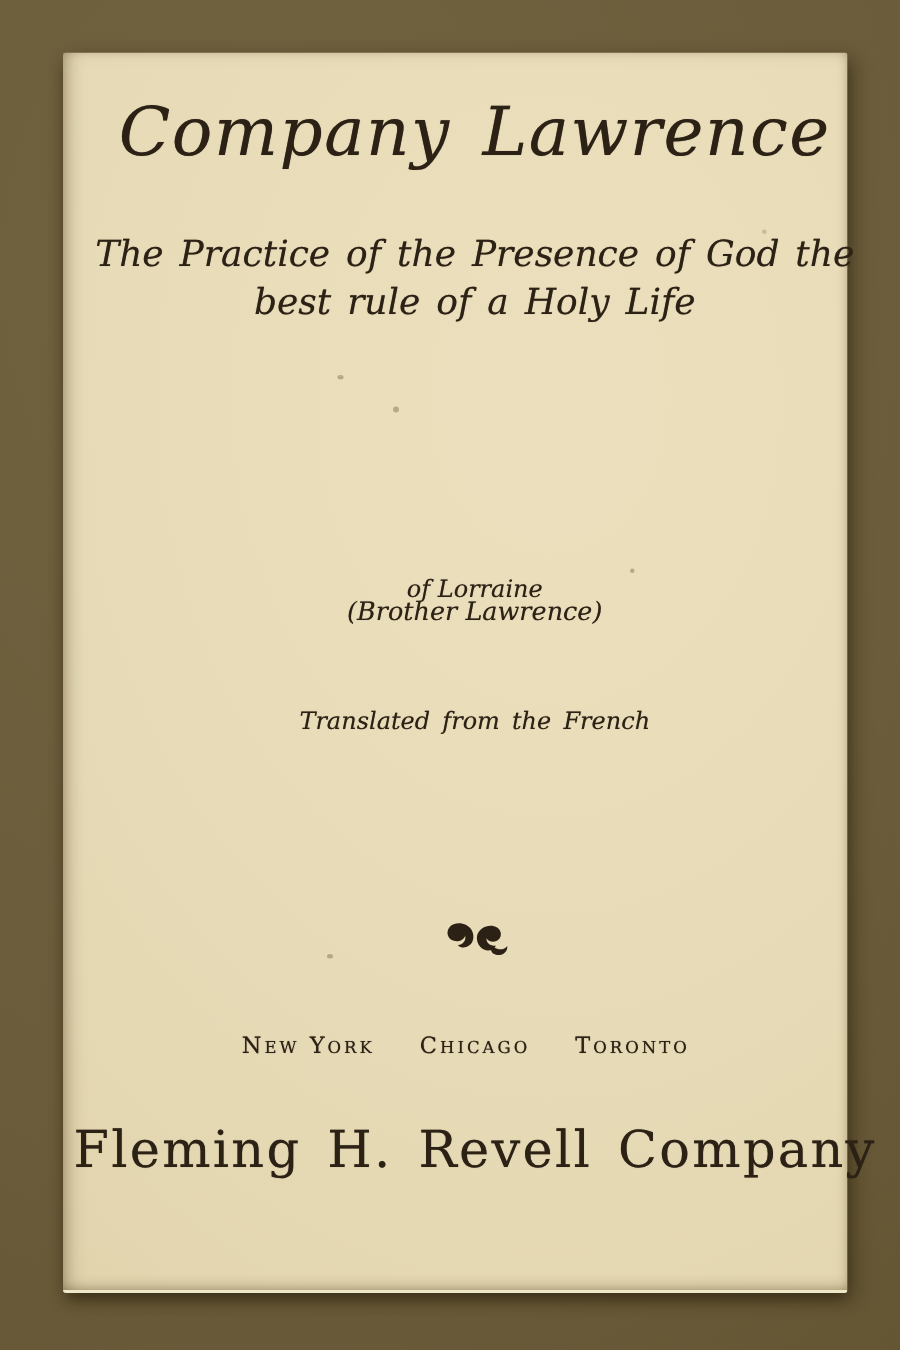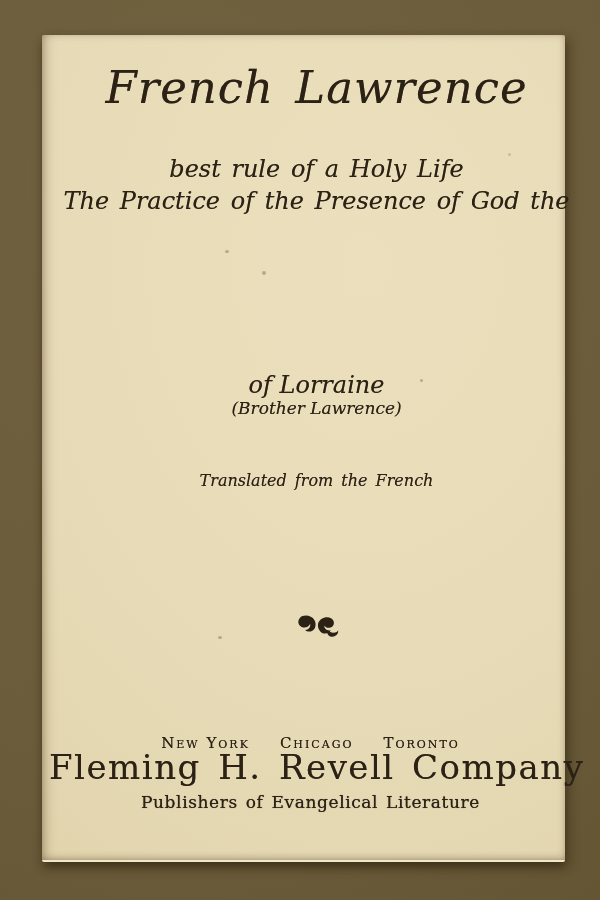--- a/index.html
+++ b/index.html
@@ -37,33 +37,33 @@
     white-space:nowrap;
     text-shadow:0 0 .5px rgba(43,33,21,.55);
   }
   .up   {transform:translateX(13px);}
   .down {transform:translateX(7px);}
 
   .title{top:26px; font-size:45px; letter-spacing:1px; word-spacing:6px;}
   .subtitle{top:118px; font-size:24px; line-height:32px; word-spacing:3px;}
   .byline-intro{top:268px; font-size:19px; word-spacing:2px;}
   .author{top:293px; font-size:29px; word-spacing:8px; letter-spacing:.5px;}
-  .origin{top:336px; font-size:24px;}
+  .origin{top:348px; font-size:16px;}
   .alias{top:363px; font-size:17px;}
   .translated{top:436px; font-size:16px; word-spacing:3px;}
 
   .ornament{
     position:absolute; top:577px; left:0; width:100%;
     display:flex; justify-content:center;
     transform:translateX(13px);
   }
   .ornament svg{display:block;}
 
   .cities{
-    position:absolute; top:699px; left:0; width:100%;
+    position:absolute; top:653px; left:0; width:100%;
     display:flex; justify-content:center; gap:30px;
     font-variant:small-caps;
     font-size:15px; letter-spacing:2px;
     transform:translateX(7px);
     text-shadow:0 0 .6px rgba(43,33,21,.7);
   }
   .publisher-name{top:712px; font-size:34px; font-style:normal; letter-spacing:1.5px; word-spacing:5px;}
   .tagline{top:757px; font-size:17px; font-style:normal; letter-spacing:.6px; word-spacing:2px;
            text-shadow:0 0 .7px rgba(43,33,21,.8);}
 
@@ -75,25 +75,25 @@
   .s2{left:220px; top:236px; width:4px; height:4px;}
   .s3{left:378px; top:344px; width:3px; height:3px;}
   .s4{left:176px; top:601px; width:4px; height:3px;}
   .s5{left:466px; top:118px; width:3px; height:3px; background:rgba(110,90,55,.25);}
 </style>
 </head>
 <body>
 
 <div class="paper">
 
-  <div class="line up title">French Lawrence</div>
+  <div class="line up title">Company Lawrence</div>
 
   <div class="line up subtitle">
+    <div>The Practice of the Presence of God the</div>
     <div>best rule of a Holy Life</div>
-    <div>The Practice of the Presence of God the</div>
   </div>
 
   <div class="line up origin">of Lorraine</div>
   <div class="line up alias">(Brother Lawrence)</div>
 
   <div class="line up translated">Translated from the French</div>
 
   <div class="ornament">
     <svg width="46" height="26" viewBox="0 0 46 26" aria-hidden="true">
       <g fill="var(--ink)">
@@ -104,20 +104,19 @@
     </svg>
   </div>
 
   <div class="cities">
     <span>New York</span>
     <span>Chicago</span>
     <span>Toronto</span>
   </div>
 
   <div class="line down publisher-name">Fleming H. Revell Company</div>
-  <div class="line down tagline">Publishers of Evangelical Literature</div>
 
   <div class="speck s1"></div>
   <div class="speck s2"></div>
   <div class="speck s3"></div>
   <div class="speck s4"></div>
   <div class="speck s5"></div>
 </div>
 
 </body></html>

